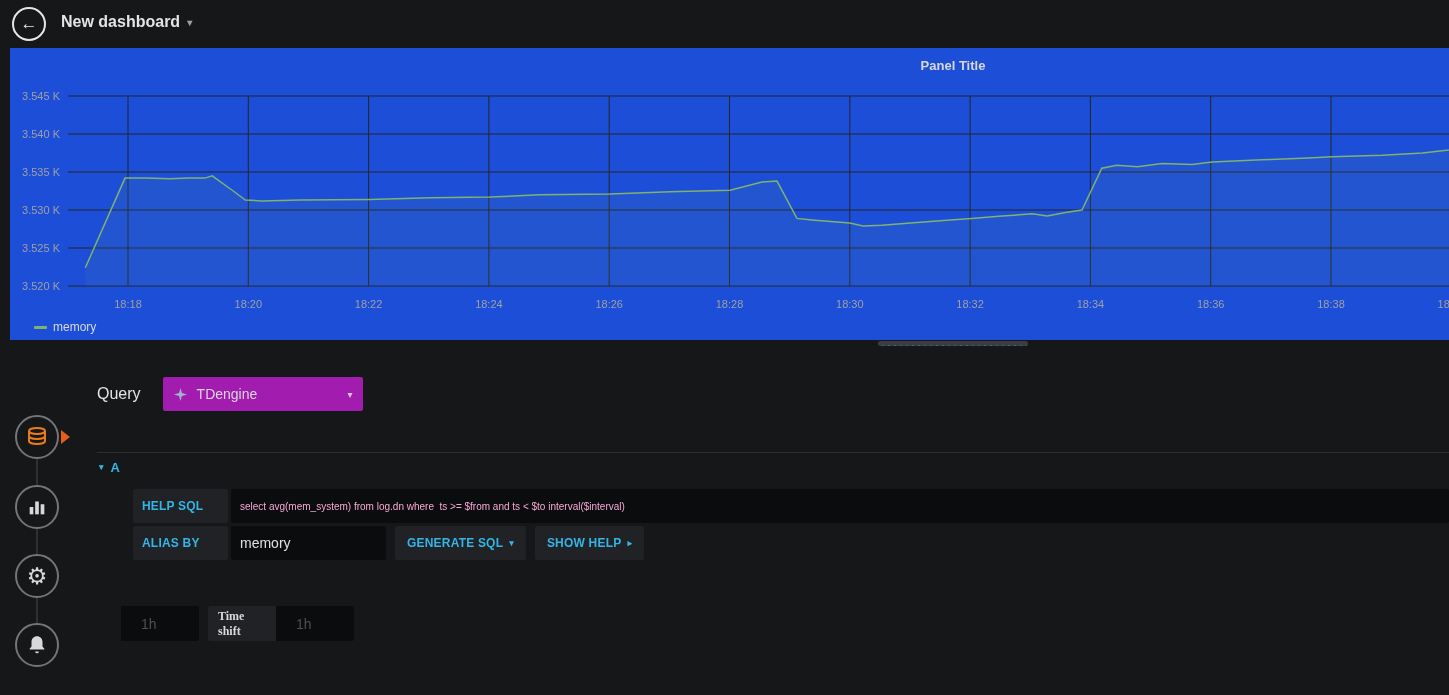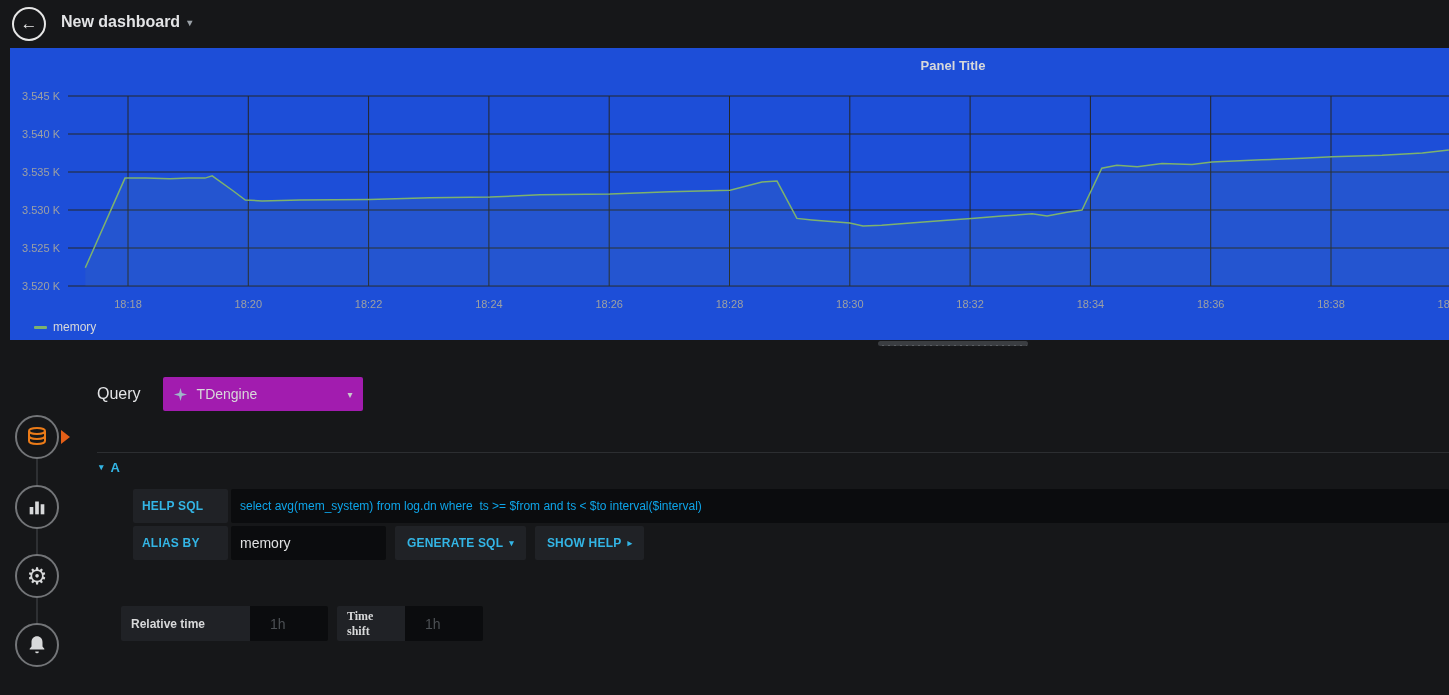--- a/index.html
+++ b/index.html
@@ -55,21 +55,21 @@
   .row-a-header{display:flex;align-items:center;gap:7px;height:28px;color:#33b5e5;
                 font-size:13px;font-weight:700;cursor:pointer;padding-left:2px;}
   .row-a-header .tri{font-size:9px;}
 
   .sql-block{margin:8px 0 0 36px;}
   .frow{display:flex;height:34px;margin-bottom:3px;}
   .flabel{width:95px;background:#202226;color:#33b5e5;font-size:12px;font-weight:700;
           display:flex;align-items:center;padding-left:9px;margin-right:3px;border-radius:2px;
           letter-spacing:.2px;flex:none;}
   .sql-value{flex:1;background:#0b0c0e;display:flex;align-items:center;padding-left:9px;
-             font-size:12px;color:#0ea5e9;white-space:pre;border-radius:2px;cursor:text;}
+             font-size:10px;color:#f9a8d4;white-space:pre;border-radius:2px;cursor:text;}
   .alias-input{width:155px;background:#0b0c0e;border:none;outline:none;color:#e0e1e2;
                font-size:14px;padding:0 9px;margin-right:9px;border-radius:2px;
                font-family:"Liberation Sans",sans-serif;}
   .btn-blue{display:flex;align-items:center;gap:6px;padding:0 12px;background:#202226;
             color:#33b5e5;font-size:12px;font-weight:700;border-radius:2px;margin-right:9px;
             cursor:pointer;letter-spacing:.2px;}
   .btn-blue .bcaret{font-size:9px;}
   .gen-sql{margin:13px 0 0 43px;font-family:"DejaVu Sans Mono",monospace;font-size:13px;
            color:#cbccce;white-space:pre;}
 
@@ -215,21 +215,20 @@
             <span>SHOW HELP</span>
             <span class="bcaret">▸</span>
           </div>
         </div>
 
       </div>
     </div>
 
     <div class="time-opts">
       <div class="opt-pair">
-        <div class="opt-label w-reltime">Relative time</div>
         <input class="opt-input" type="text" placeholder="1h" style="">
       </div>
       <div class="opt-pair">
         <div class="opt-label w-shift">Time shift</div>
         <input class="opt-input" type="text" placeholder="1h" style="">
       </div>
     </div>
 
   </div>
 </div>

